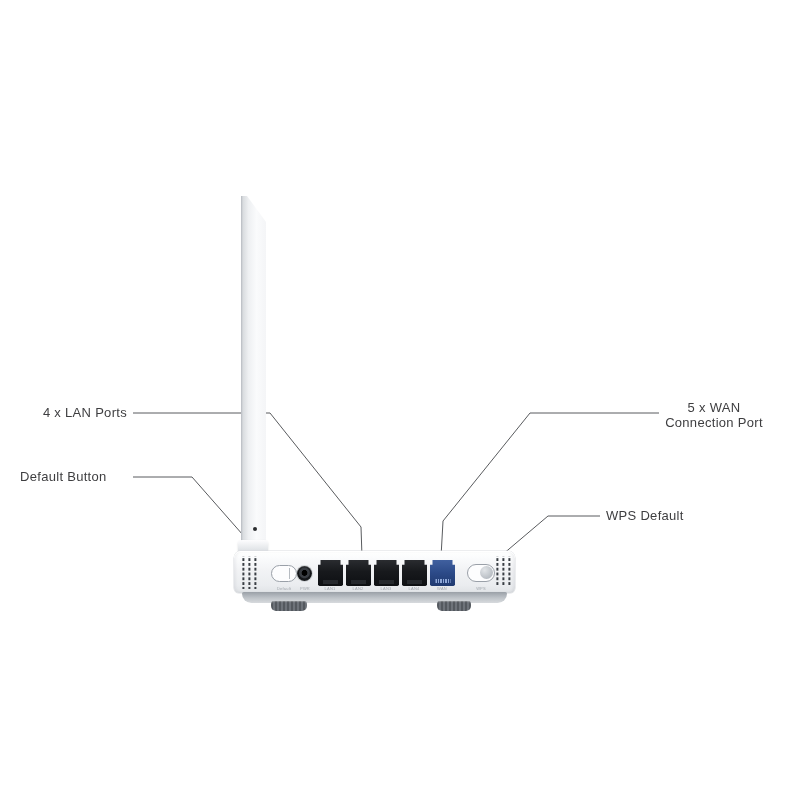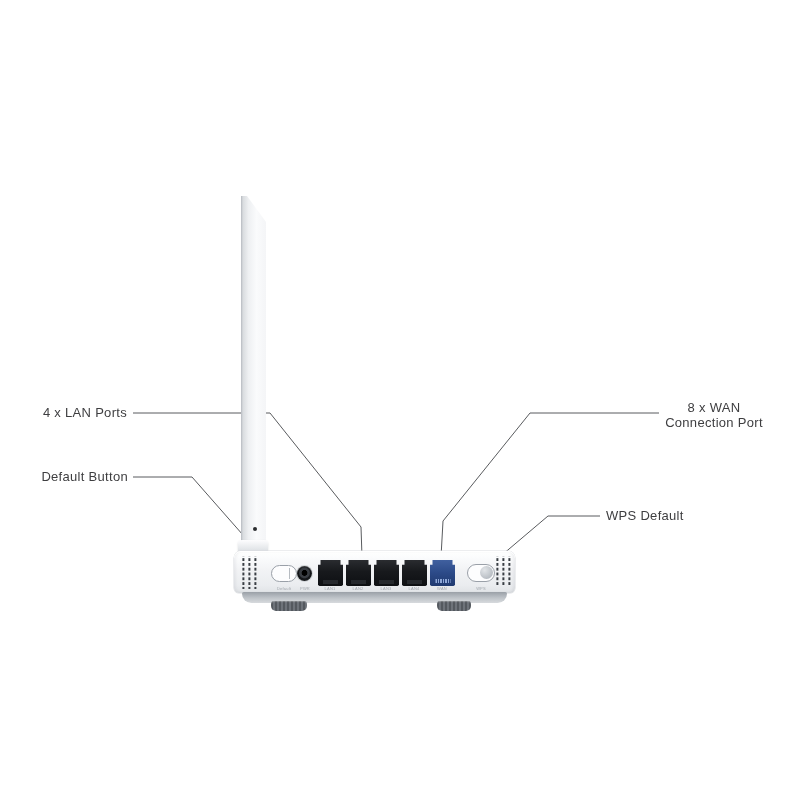--- a/index.html
+++ b/index.html
@@ -15,21 +15,21 @@
   .leaders { position: absolute; inset: 0; width: 800px; height: 800px; }
   .leaders polyline { fill: none; stroke: #595b5e; stroke-width: 1; }
 
   
   .callout {
     position: absolute;
     font-size: 13px; line-height: 14.5px;
     color: #3e3e40; letter-spacing: 0.3px; font-weight: 500;
   }
   .callout.lan     { left: 20px;  top: 406px; width: 107px; text-align: right; }
-  .callout.default { left: 20px;  top: 470px; width: 108px; text-align: right; }
+  .callout.default { left: 20px;  top: 470px; width: 108px; }
   .callout.wan     { left: 655px; top: 401px; width: 118px; text-align: center; }
   .callout.wps     { left: 606px; top: 509px; width: 90px;  text-align: left; }
 
   
   .antenna {
     position: absolute; left: 241px; top: 196px; width: 25px; height: 346px;
     background: linear-gradient(90deg, #b6bac0 0px, #d9dcdf 2px, #eef0f2 30%, #fafbfc 62%, #f4f5f7 100%);
     clip-path: polygon(0% 0%, 24% 0%, 100% 7.5%, 100% 100%, 0% 100%);
   }
   .antenna-dot {
@@ -136,21 +136,21 @@
 <div class="scene">
 
   <svg class="leaders" viewBox="0 0 800 800">
     <polyline points="133,413 270,413 361,527 362,557"></polyline>
     <polyline points="659,413 530,413 443,521 441,557"></polyline>
     <polyline points="133,477 192,477 272,568"></polyline>
     <polyline points="600,516 548,516 489,566"></polyline>
   </svg>
 
   <div class="callout lan">4 x LAN Ports</div>
-  <div class="callout wan">8 x WAN Connection Port</div>
+  <div class="callout wan">5 x WAN Connection Port</div>
   <div class="callout default">Default Button</div>
   <div class="callout wps">WPS Default</div>
 
   <div class="antenna"></div>
   <div class="antenna-dot"></div>
   <div class="antenna-hinge"></div>
 
   <div class="body"></div>
   <div class="base-band"></div>
   <div class="foot left"></div>

